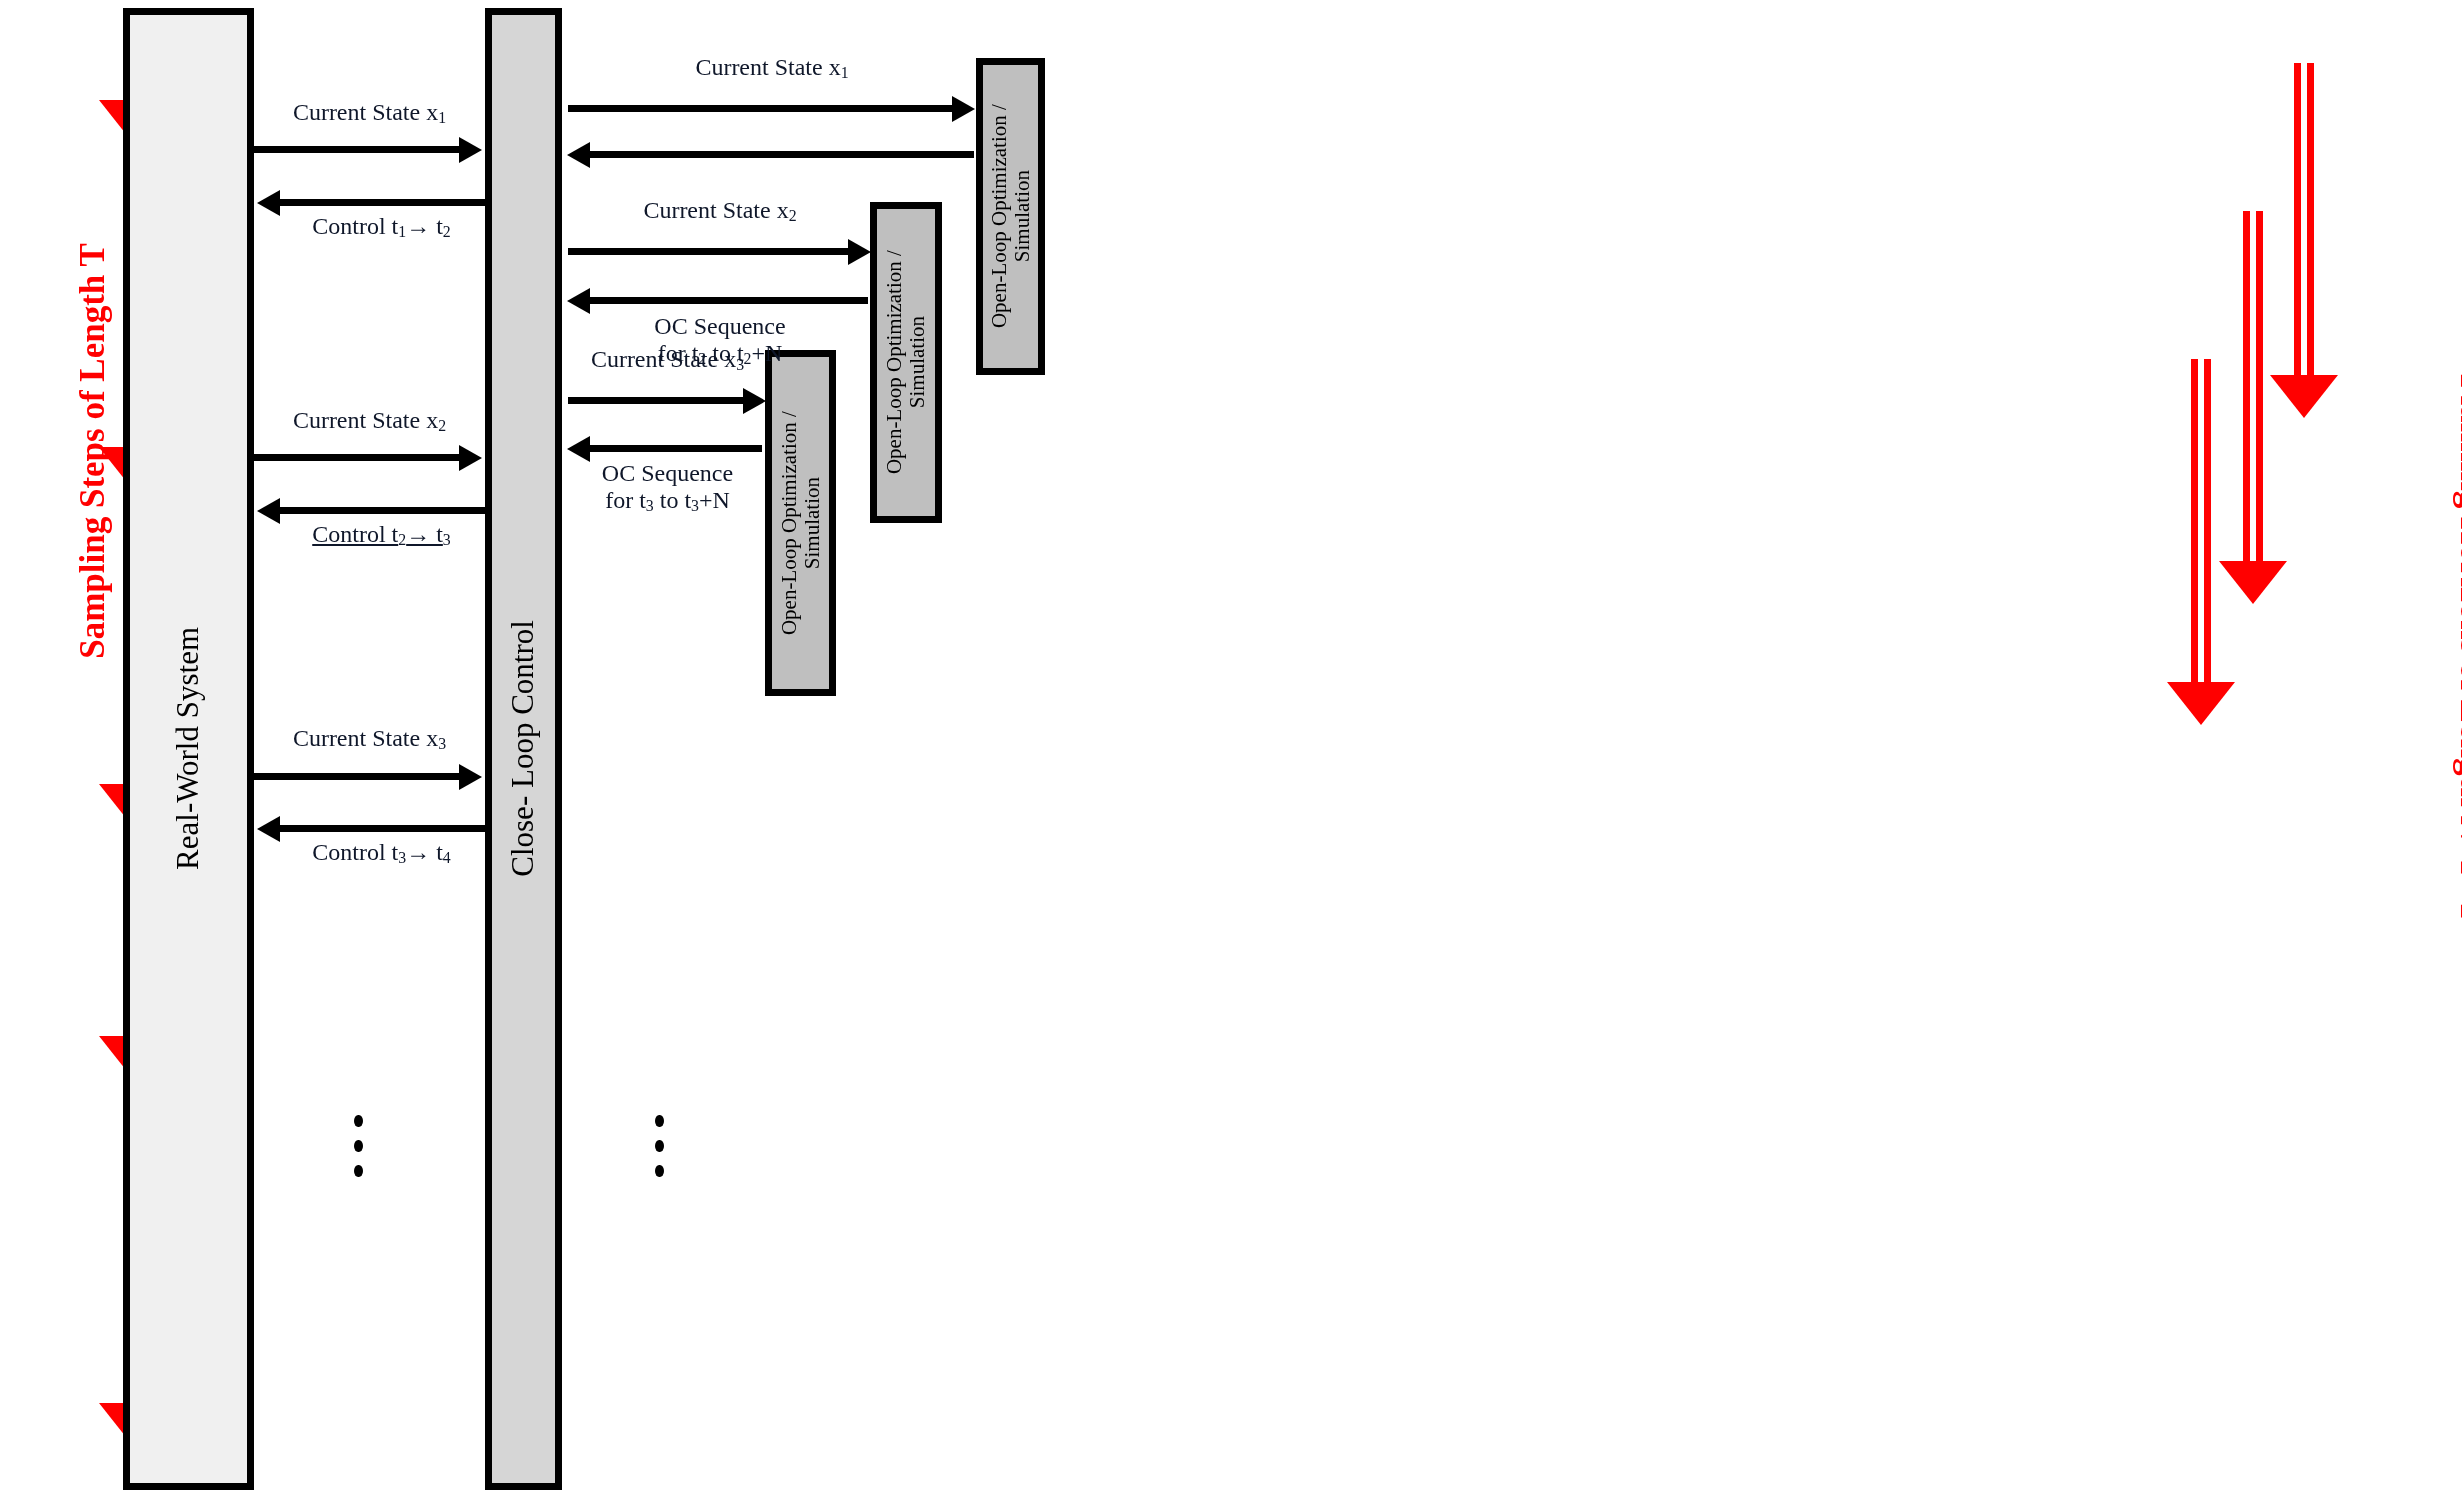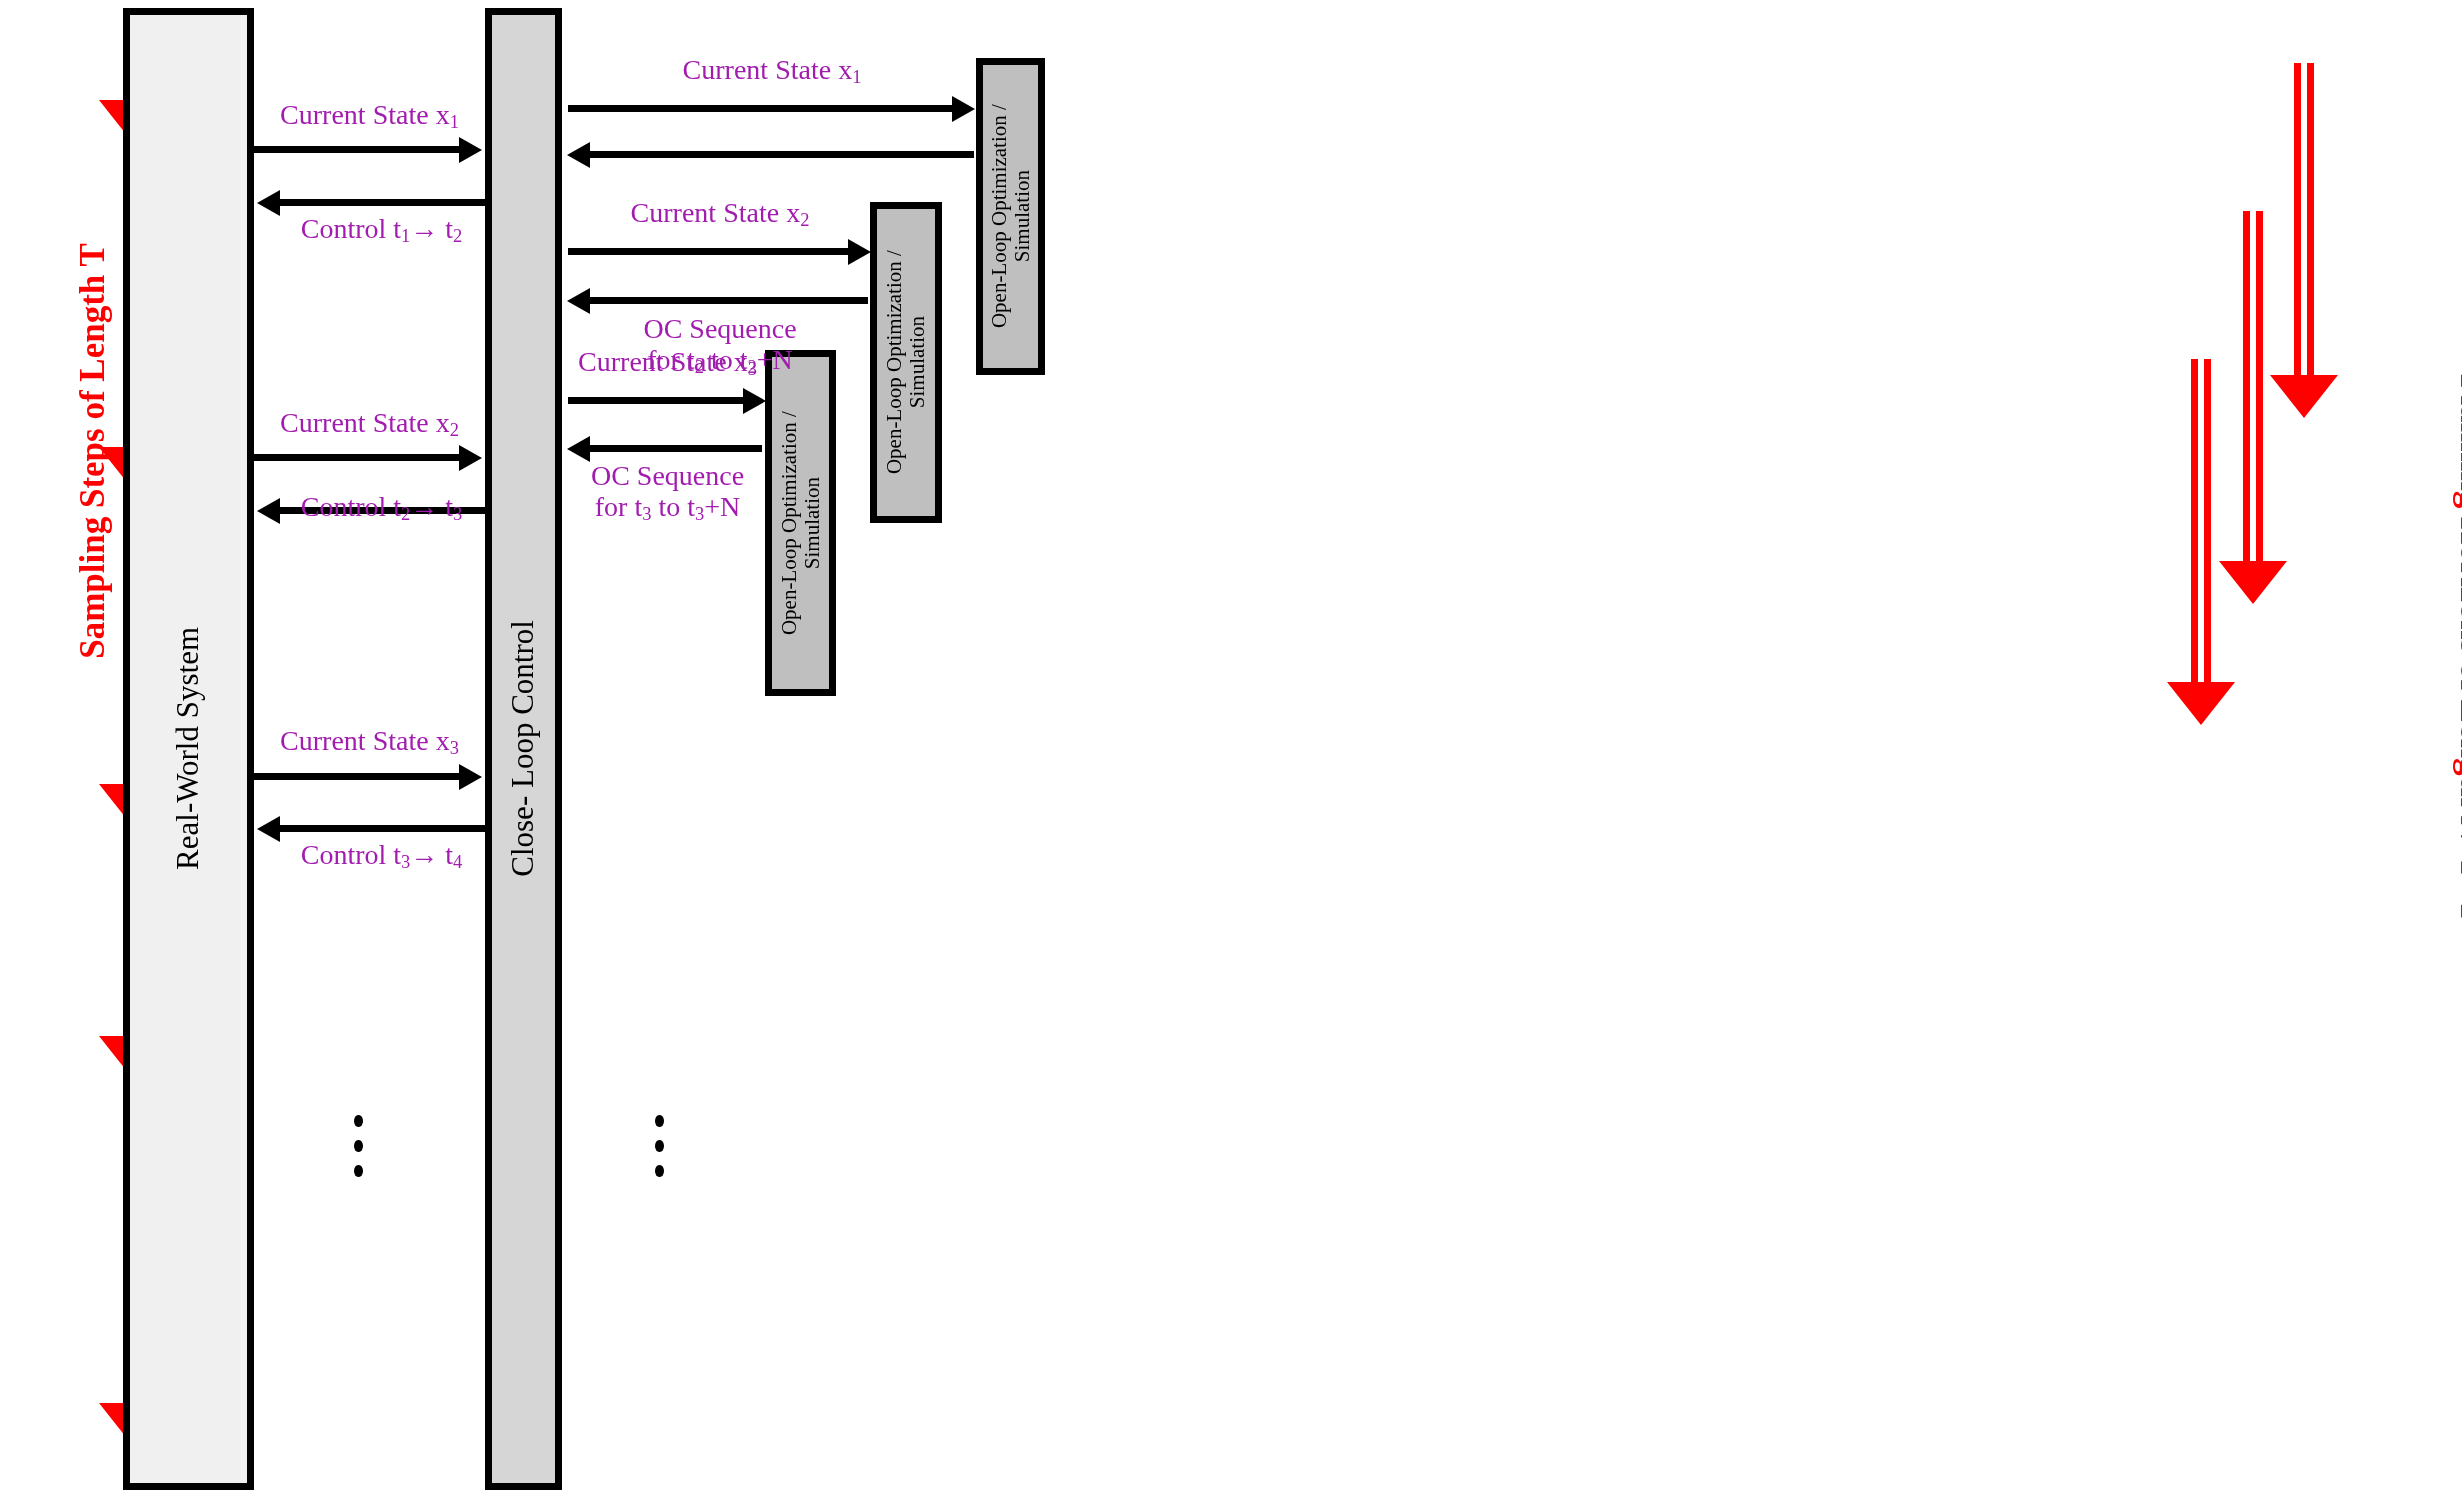--- a/index.html
+++ b/index.html
@@ -27,21 +27,21 @@
   
   .arr{position:absolute;height:7px;background:#000;}
   .arr::after{content:"";position:absolute;top:50%;width:0;height:0;
       border-top:13px solid transparent;border-bottom:13px solid transparent;}
   .arr.right::after{right:-21.6px;transform:translateY(-50%);
       border-left:23px solid #000;}
   .arr.left::after{left:-21.6px;transform:translateY(-50%);
       border-right:23px solid #000;}
 
   
-  .lbl{position:absolute;font-size:28px;color:#a21caf;white-space:nowrap;
+  .lbl{position:absolute;font-size:24px;color:#0f172a;white-space:nowrap;
        line-height:1.12;text-align:center;}
   .lbl sub{font-size:0.66em;vertical-align:-0.22em;}
 
   
   .redlabel{position:absolute;color:#ff0000;font-size:35px;
       font-weight:bold;white-space:nowrap;}
   #samp-label{left:-154px;top:431px;width:493px;text-align:center;
       transform:rotate(-90deg);}
   #plan-label{left:2218px;top:608px;width:508px;text-align:center;
       transform:rotate(90deg);}
@@ -131,21 +131,21 @@
   <div class="arr left" style="left:279px;top:199px;width:206px;"></div>
   <div class="lbl" style="left:266px;top:213px;width:231px;">
     <span>Control t</span><sub>1</sub><span>→ t</span><sub>2</sub>
   </div>
 
   <div class="arr right" style="left:254px;top:454px;width:206px;"></div>
   <div class="lbl" style="left:254px;top:407px;width:231px;">
     <span>Current State x</span><sub>2</sub>
   </div>
   <div class="arr left" style="left:279px;top:507px;width:206px;"></div>
-  <div class="lbl" style="left:266px;top:491px;width:231px;">
+  <div class="lbl" style="left:266px;top:521px;width:231px;text-decoration:underline;">
     <span>Control t</span><sub>2</sub><span>→ t</span><sub>3</sub>
   </div>
 
   <div class="arr right" style="left:254px;top:773px;width:206px;"></div>
   <div class="lbl" style="left:254px;top:725px;width:231px;">
     <span>Current State x</span><sub>3</sub>
   </div>
   <div class="arr left" style="left:279px;top:825px;width:206px;"></div>
   <div class="lbl" style="left:266px;top:839px;width:231px;">
     <span>Control t</span><sub>3</sub><span>→ t</span><sub>4</sub>

